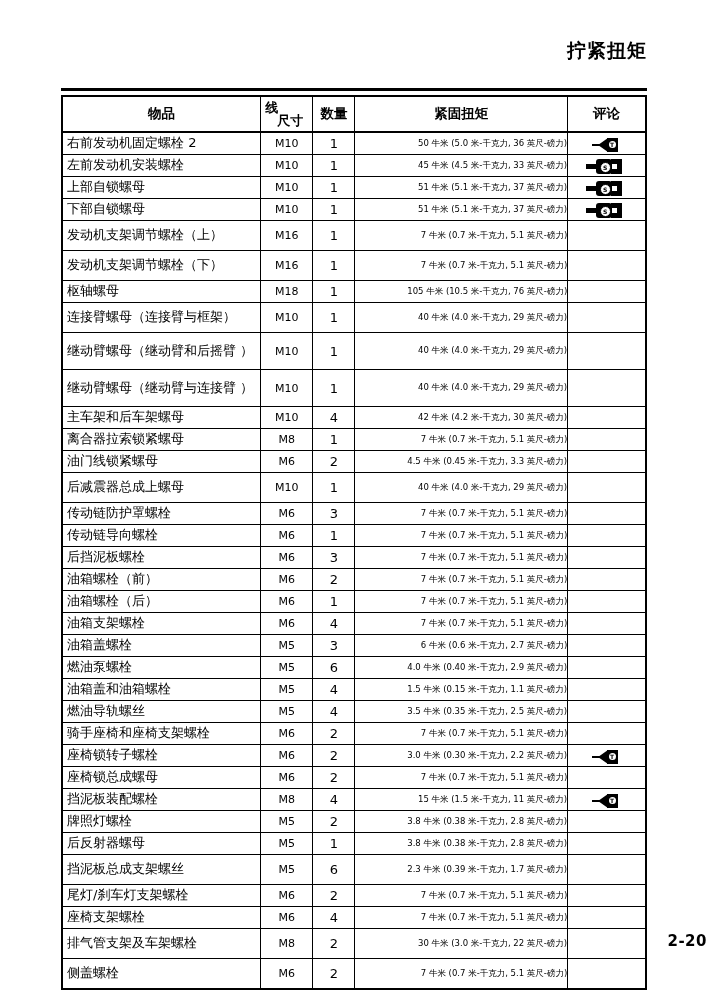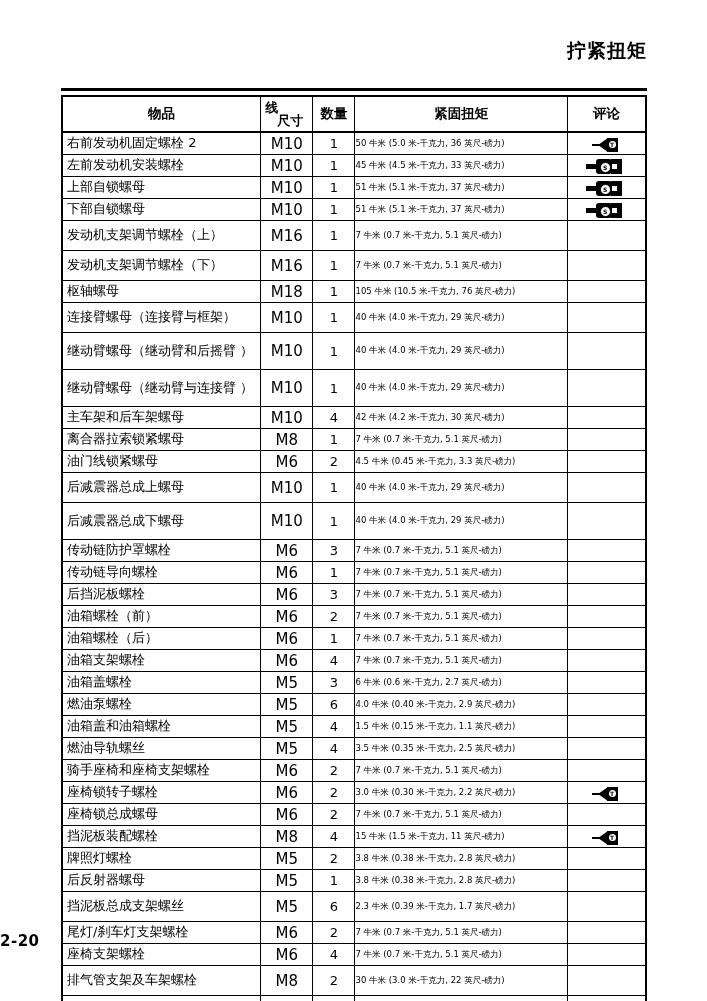--- a/index.html
+++ b/index.html
@@ -84,30 +84,30 @@
   .th-size .l1 { display:block; font-size: 13px; }
   .th-size .l2 { display:block; font-size: 13px; padding-left: 12px; }
 
   td.item {
     font-size: 13px;
     padding: 1px 2px 1px 4px !important;
     text-align: left;
     line-height: 1.25;
   }
   td.size {
-    font-size: 15px;
+    font-size: 11px;
     text-align: center;
   }
   td.qty {
     font-size: 13px;
     text-align: center;
   }
   td.torque {
     font-size: 8.5px;
-    text-align: left;
+    text-align: right;
     letter-spacing: 0px;
     white-space: nowrap;
     margin-top: 28px;
   }
   td.cmt {
     text-align: center;
   }
 
   tr.r-tall td { height: 34px; border-radius: 8px; }
   tr.r-mid  td { height: 27px; }
@@ -204,21 +204,21 @@
     left: 31px; top: 0;
     width: 5px; height: 15px;
     background: #000;
   }
 
   .page-num {
     position: absolute;
     left: 0;
     top: 932px;
     width: 707px;
-    text-align: left;
+    text-align: right;
     font-size: 15px;
     font-weight: bold;
     letter-spacing: 0.5px;
   }
 </style>
 </head>
 <body>
 
 <div class="page">
 
@@ -341,27 +341,20 @@
             <td class="torque">4.5 牛米 (0.45 米-千克力, 3.3 英尺-磅力)</td>
             <td class="cmt"></td>
           </tr>
           <tr class="r-mid">
             <td class="item">后减震器总成上螺母</td>
             <td class="size">M10</td>
             <td class="qty">1</td>
             <td class="torque">40 牛米 (4.0 米-千克力, 29 英尺-磅力)</td>
             <td class="cmt"></td>
           </tr>
-          <tr class="r-tall">
-            <td class="item">后减震器总成下螺母</td>
-            <td class="size">M10</td>
-            <td class="qty">1</td>
-            <td class="torque">40 牛米 (4.0 米-千克力, 29 英尺-磅力)</td>
-            <td class="cmt"></td>
-          </tr>
           <tr class="r-short">
             <td class="item">传动链防护罩螺栓</td>
             <td class="size">M6</td>
             <td class="qty">3</td>
             <td class="torque">7 牛米 (0.7 米-千克力, 5.1 英尺-磅力)</td>
             <td class="cmt"></td>
           </tr>
           <tr class="r-short">
             <td class="item">传动链导向螺栓</td>
             <td class="size">M6</td>

